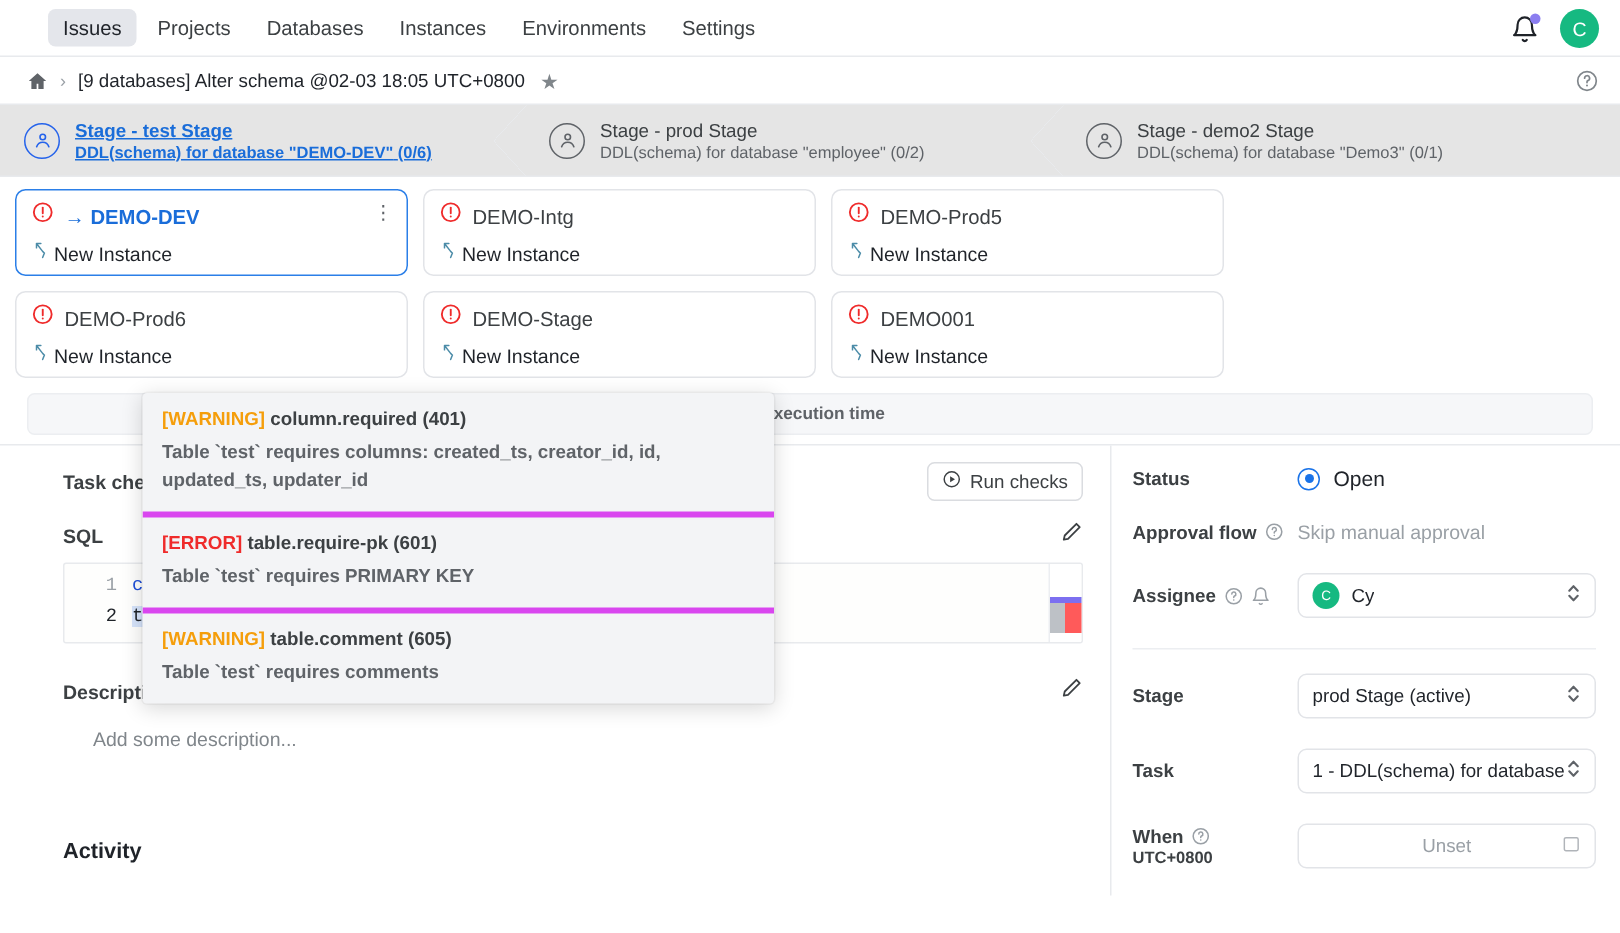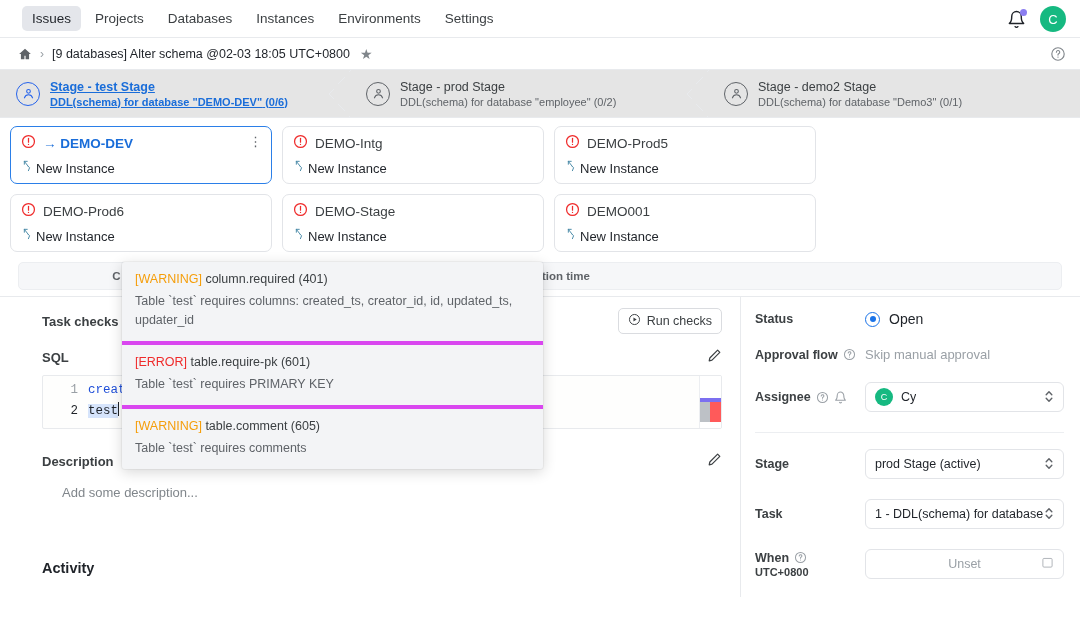--- a/index.html
+++ b/index.html
@@ -8,21 +8,21 @@
     font-family: "Liberation Sans", sans-serif;
     background: #ffffff;
     color: #1f2329;
     overflow: hidden;
   }
   .app { position: relative; width: 1080px; height: 622px; background:#fff; }
 
   
   .topnav {
     height: 38px; display: flex; align-items: center;
-    padding: 0 22px; border-bottom: 1px solid #e8eaed; background: #fff;
+    padding: 0 32px; border-bottom: 1px solid #e8eaed; background: #fff;
     position: relative;
   }
   .nav-items { display: flex; align-items: center; gap: 4px; }
   .nav-item {
     font-size: 13.5px; color: #3c4043; padding: 5px 10px;
     border-radius: 5px; cursor: pointer; white-space: nowrap;
   }
   .nav-item.active { background: #e4e6eb; color:#1f2329; font-weight: 400; }
   .nav-right { position:absolute; right: 14px; top:0; height:38px; display:flex; align-items:center; gap:14px; }
   .bell { position: relative; width: 19px; height: 19px; cursor:pointer; }
@@ -163,24 +163,24 @@
   .select .chev { position:absolute; right:9px; color:#5f6368; font-size:11px; line-height:1;}
   .sel-txt { white-space:nowrap; overflow:hidden; }
   .mini-avatar { width:18px;height:18px;border-radius:50%;background:#16b981;color:#fff;
     font-size:9px; display:flex;align-items:center;justify-content:center;flex:0 0 auto;}
   .divider-r { border-top:1px solid #eceef1; margin: 0 0 16px 0; }
   .cal-icon { position:absolute; right:9px; color:#b0b4b9; }
   .when-sub { font-size:11px; color:#3c4043; font-weight:bold; margin-top:1px;}
 
   
   .popup {
-    position:absolute; left:122px; top:262px; width: 421px;
+    position:absolute; left:95px; top:262px; width: 421px;
     background:#f3f4f6; border-radius:3px;
     box-shadow: 0 3px 14px rgba(0,0,0,.16), 0 0 0 1px rgba(0,0,0,.04);
-    z-index: 50; overflow:hidden;
+    z-index: 50; overflow:hidden;font-weight:bold;
   }
   .pop-item { padding: 10px 13px 11px 13px; }
   .pop-item + .pop-item { border-top:4px solid #d946ef; }
   .pop-title { font-size:12.5px; color:#3c4043; margin-bottom:6px; }
   .sev-warn { color:#f59e0b; }
   .sev-err { color:#ef2b2b; }
   .pop-body { font-size:12.5px; color:#5f6368; line-height:19px; }
 </style>
 </head>
 <body>

